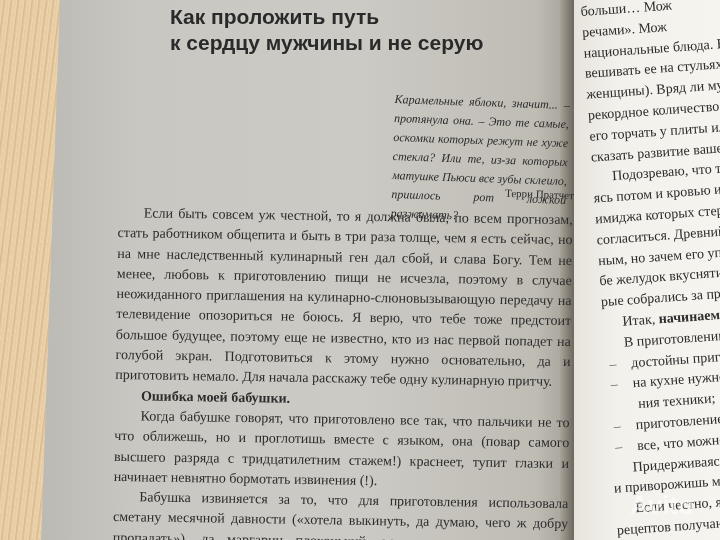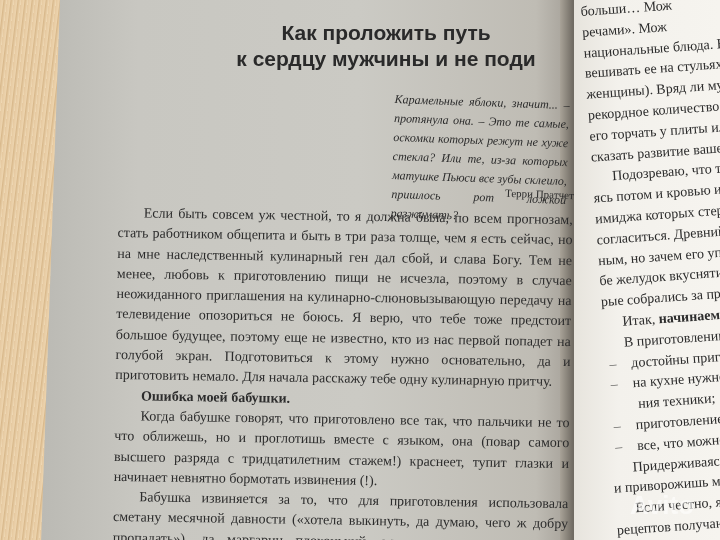--- a/index.html
+++ b/index.html
@@ -22,23 +22,23 @@
       position: absolute; left: 560px; top: 0; width: 22px; height: 540px;
       background: linear-gradient(90deg, #a9a398 0%, #6f6a62 60%, #8a857c 100%);
     }
     .right-page {
       position: absolute; left: 574px; top: 0; width: 146px; height: 540px;
       background: linear-gradient(90deg, #e7e4dd 0%, #f3f1ec 30%, #f6f4ef 100%);
       overflow: hidden;
     }
     .title {
       position: absolute; left: 170px; top: 4px; width: 400px;
-      text-align: center; font-family: "Liberation Sans", sans-serif;
+      text-align: left; font-family: "Liberation Sans", sans-serif;
       font-weight: bold; font-size: 21px; line-height: 26px; color: #2a2a2a;
-      margin: 16px;
+      margin: 0;
     }
     .title span { display: block; }
     .epigraph {
       position: absolute; left: 395px; top: 90px; width: 175px;
       font-style: italic; font-size: 12px; line-height: 19px; color: #2b2b2b;
       text-align: justify; transform: rotate(2deg); transform-origin: top left;
     }
     .epigraph-author {
       position: absolute; left: 505px; top: 188px; font-size: 11px; color: #2b2b2b;
       transform: rotate(2deg);
@@ -69,21 +69,21 @@
   </style>
 </head>
 <body>
 
 <div class="left-page"></div>
 <div class="page-edges"></div>
 <div class="gutter"></div>
 
 <h1 class="title">
   <span>Как проложить путь</span>
-  <span>к сердцу мужчины и не поди</span>
+  <span>к сердцу мужчины и не серую</span>
 </h1>
 
 <div class="epigraph">Карамельные яблоки, значит... – протянула она. – Это те самые, оскомки которых режут не хуже стекла? Или те, из-за которых матушке Пьюси все зубы склеило, пришлось рот ложкой разжимать?</div>
 <div class="epigraph-author">Терри Пратчетт</div>
 
 <div class="body-text">
   <p>Если быть совсем уж честной, то я должна была, по всем прогнозам, стать работником общепита и быть в три раза толще, чем я есть сейчас, но на мне наследственный кулинарный ген дал сбой, и слава Богу. Тем не менее, любовь к приготовлению пищи не исчезла, поэтому в случае неожиданного приглашения на кулинарно-слюновызывающую передачу на телевидение опозориться не боюсь. Я верю, что тебе тоже предстоит большое будущее, поэтому еще не известно, кто из нас первой попадет на голубой экран. Подготовиться к этому нужно основательно, да и приготовить немало. Для начала расскажу тебе одну кулинарную притчу.</p>
   <p class="heading">Ошибка моей бабушки.</p>
   <p>Когда бабушке говорят, что приготовлено все так, что пальчики не то что оближешь, но и проглотишь вместе с языком, она (повар самого высшего разряда с тридцатилетним стажем!) краснеет, тупит глазки и начинает невнятно бормотать извинения (!).</p>
   <p>Бабушка извиняется за то, что для приготовления использовала сметану месячной давности («хотела выкинуть, да думаю, чего ж добру пропадать»), да маргарин плохонький, муку серую и комковатую, извиняется за начинку, которая подгорела, и заканчивает извинения словами: «А вот поди ж, пирог удался на славу, сама не ожидала». После таких слов энтузиазм едоков заметно убавляется.</p>

